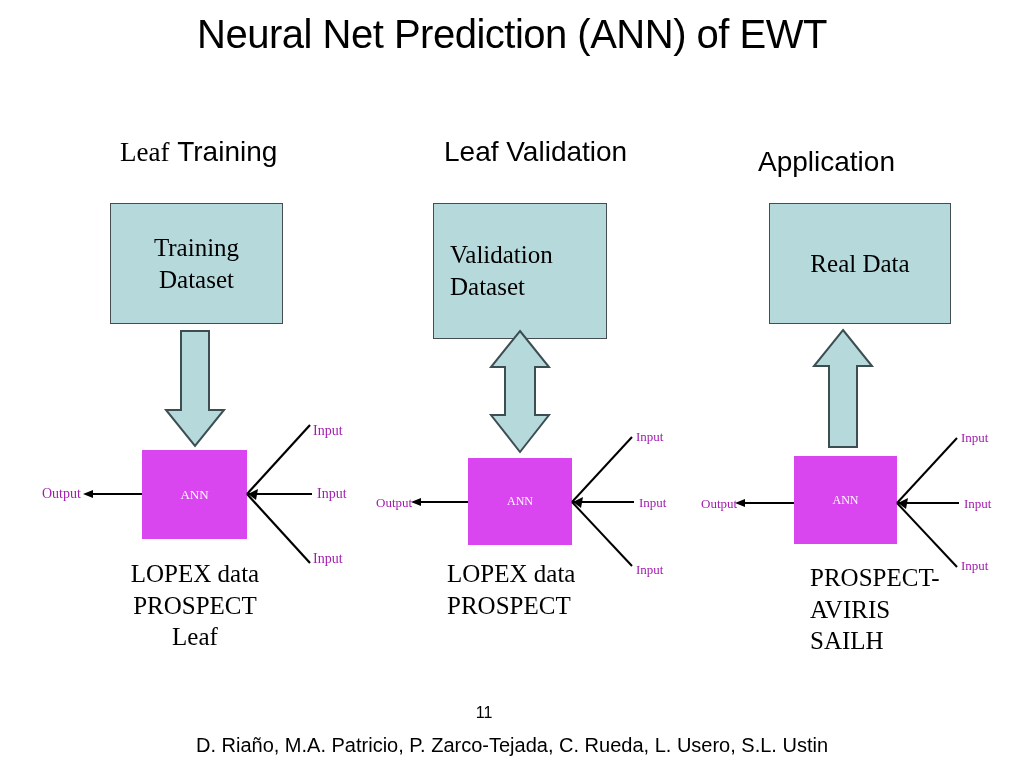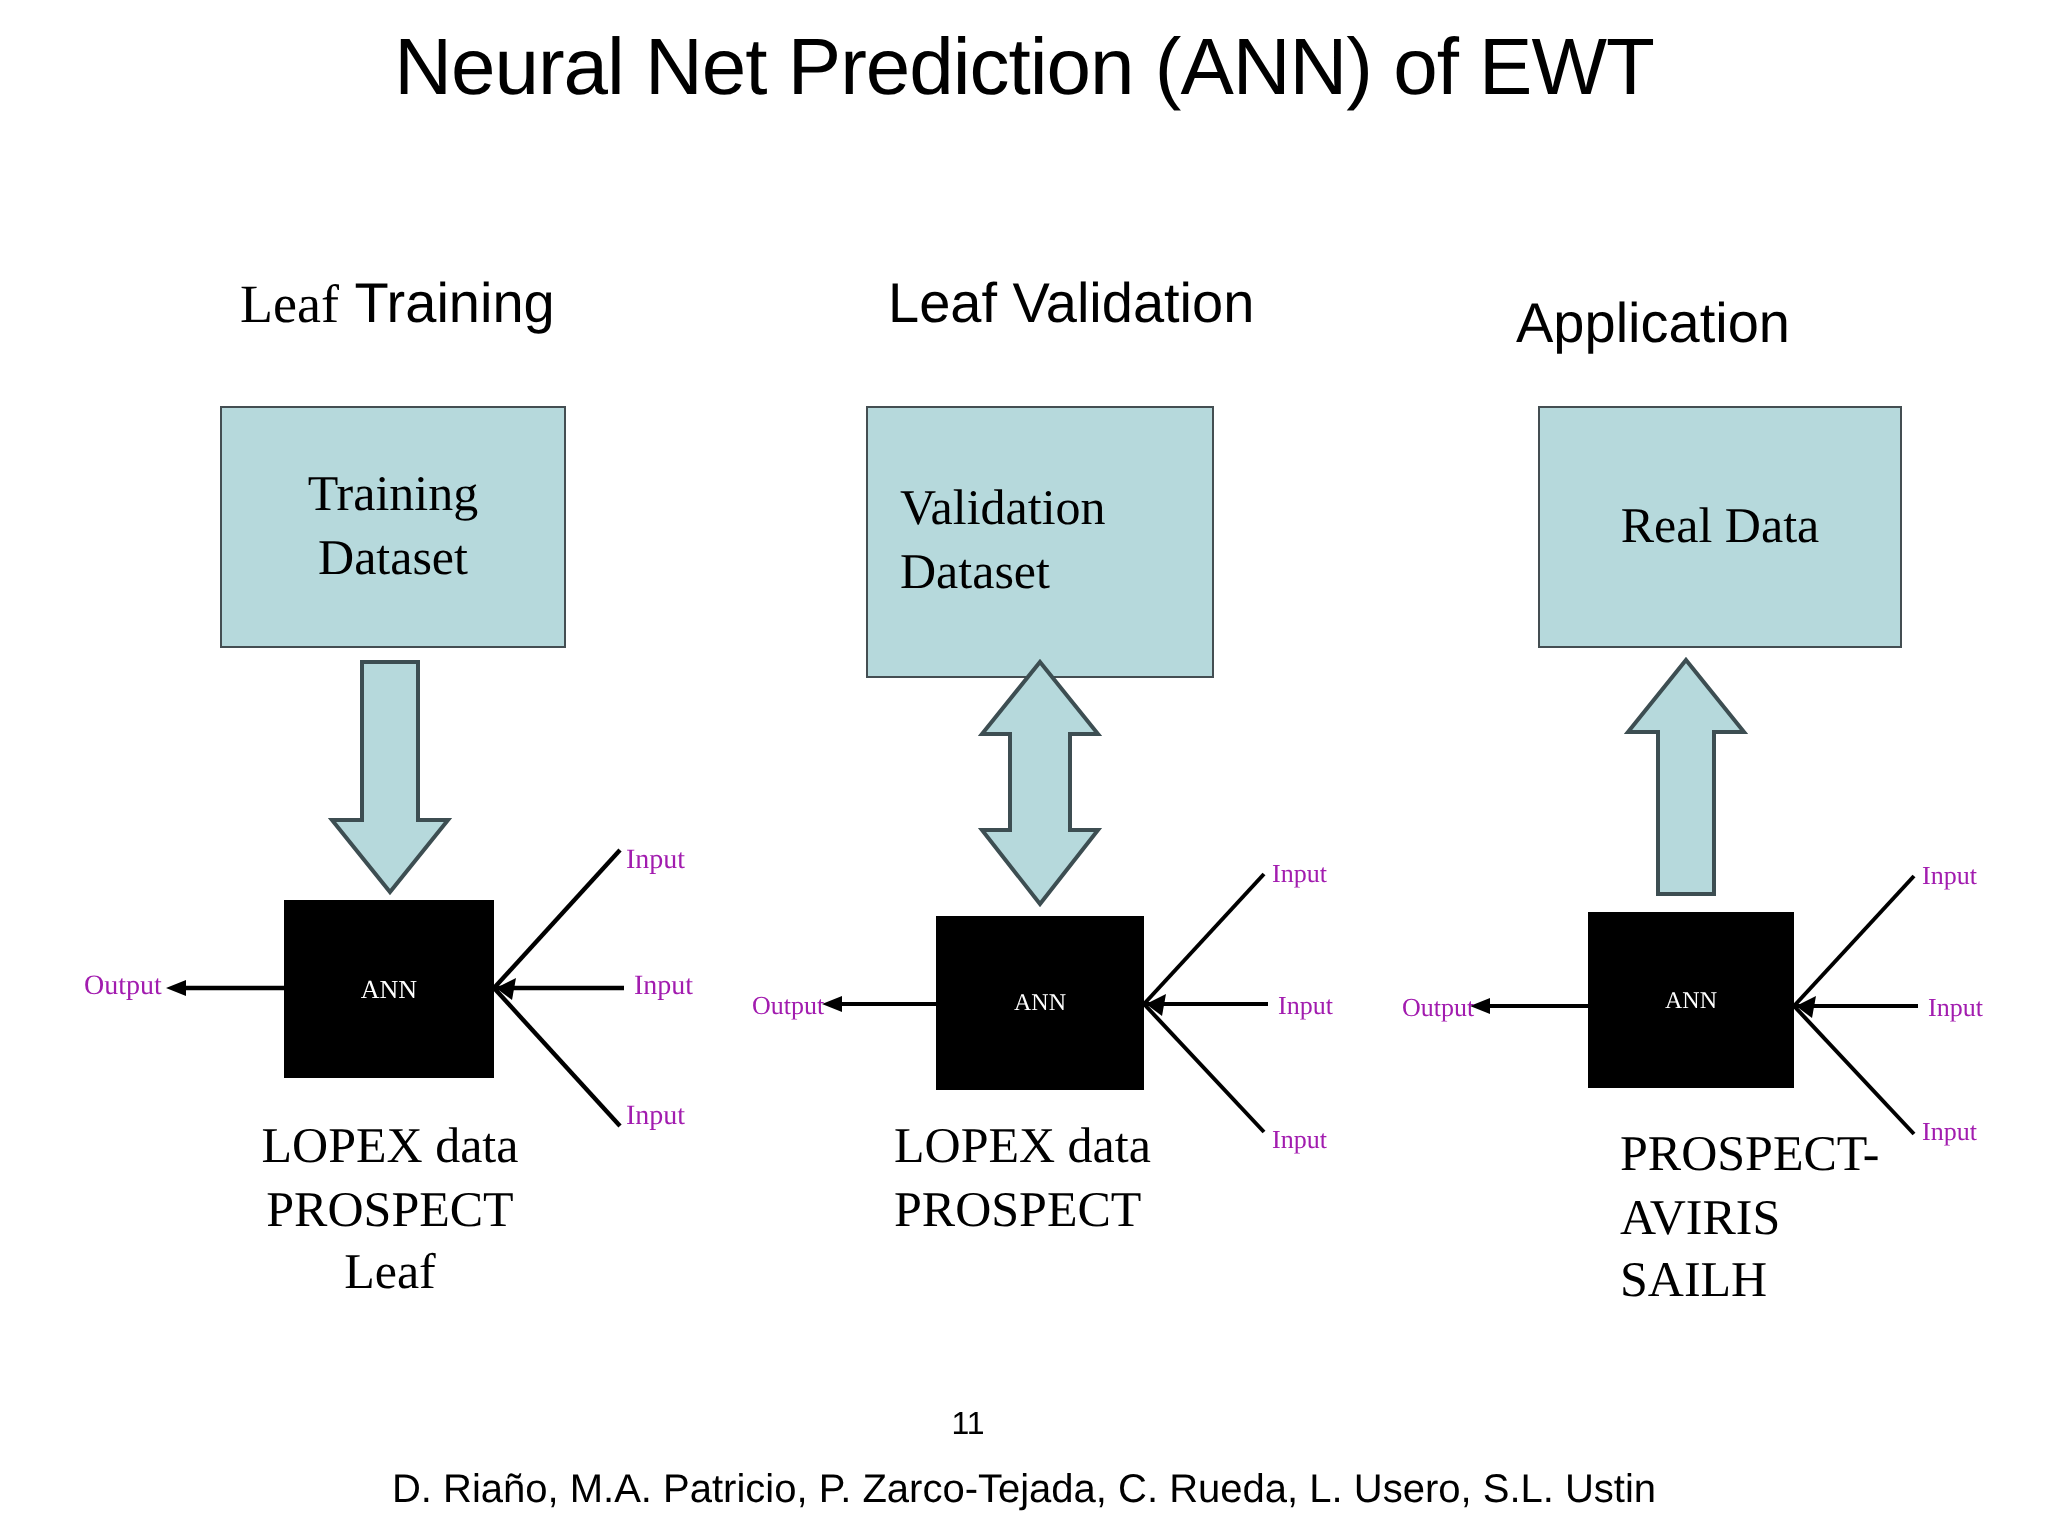--- a/index.html
+++ b/index.html
@@ -55,21 +55,21 @@
     color: #000;
     display: flex;
     flex-direction: column;
     justify-content: center;
   }
   .dataset-box .line { display: block; }
 
   
   .ann-box {
     position: absolute;
-    background: #000000;
+    background: #d946ef;
     color: #ffffff;
     font-family: "Liberation Serif", serif;
     display: flex;
     align-items: center;
     justify-content: center;
     box-sizing: border-box;
   }
 
   
   .io-label {

